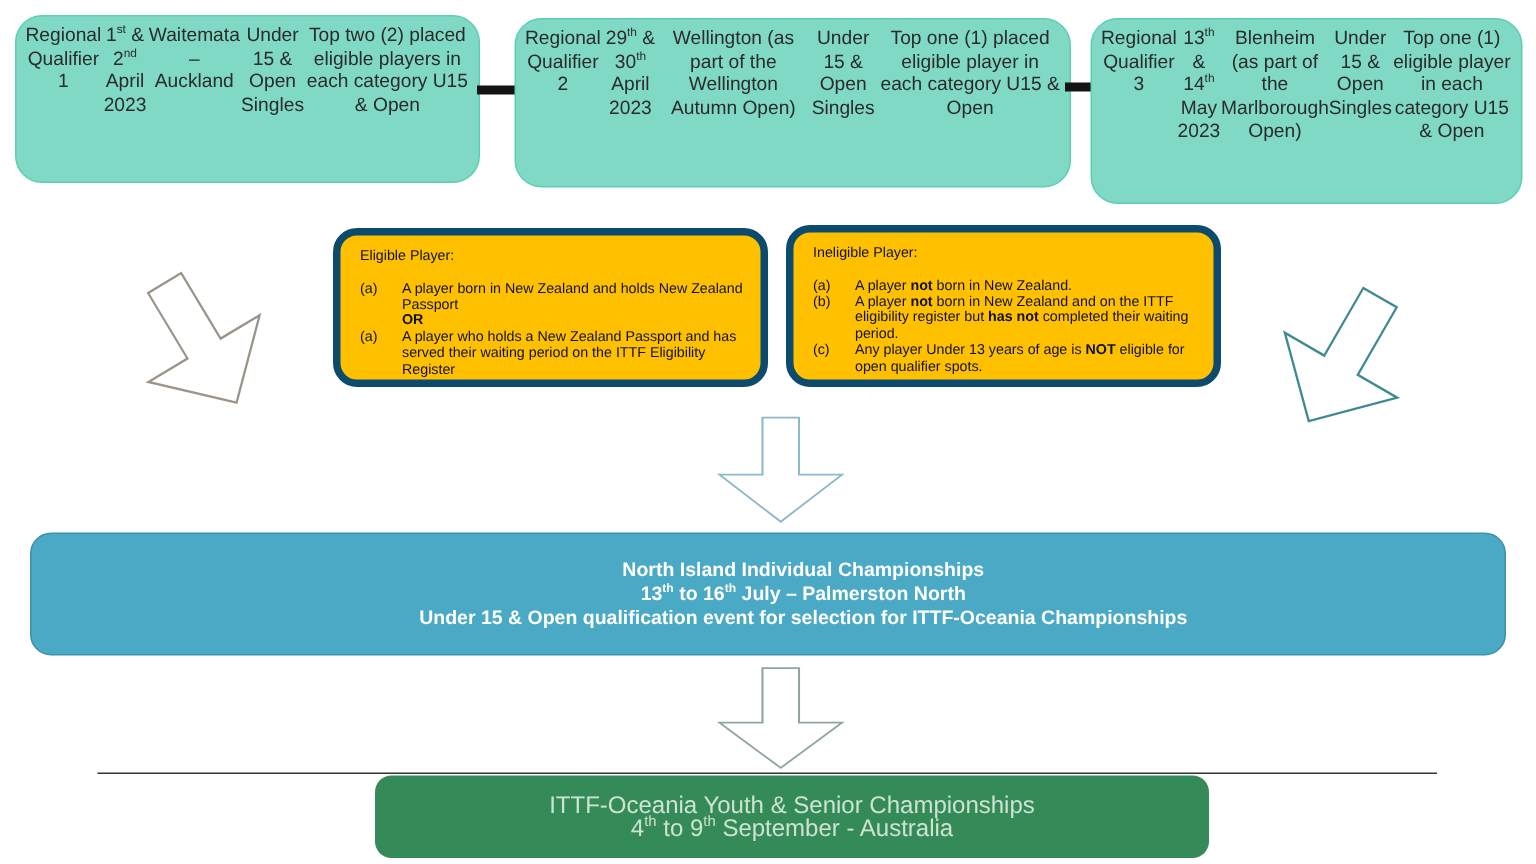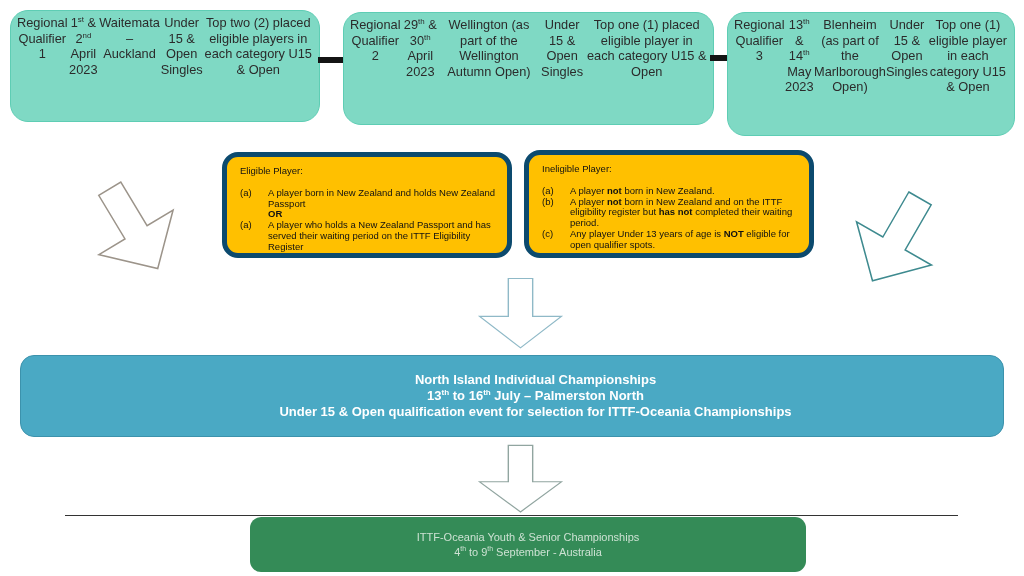--- a/index.html
+++ b/index.html
@@ -41,21 +41,21 @@
   
   .bluebox{position:absolute;left:20px;top:355px;width:984px;height:82px;
            background:var(--blue,#4AA9C4);border:1.5px solid #3C92AC;border-radius:14px;
            color:#ffffff;font-weight:bold;font-size:13px;line-height:16px;text-align:center;
            display:flex;flex-direction:column;justify-content:center;box-sizing:border-box;padding-left:47px;}
 
   
   .hline{position:absolute;left:65px;top:515px;width:893px;height:0;border-top:1.5px solid #333;}
   .greenbox{position:absolute;left:250px;top:517px;width:556px;height:55px;
             background:var(--green,#348B57);border-radius:11px;color:#CDE2D3;
-            font-size:11px;line-height:15px;text-align:center;
+            font-size:16px;line-height:15px;text-align:center;
             display:flex;flex-direction:column;justify-content:center;z-index:2;}
 
   sup{font-size:0.62em;vertical-align:super;line-height:0;}
 </style>
 </head>
 <body>
 
 <div class="canvas">
 
   <div class="qbox qbox1">

